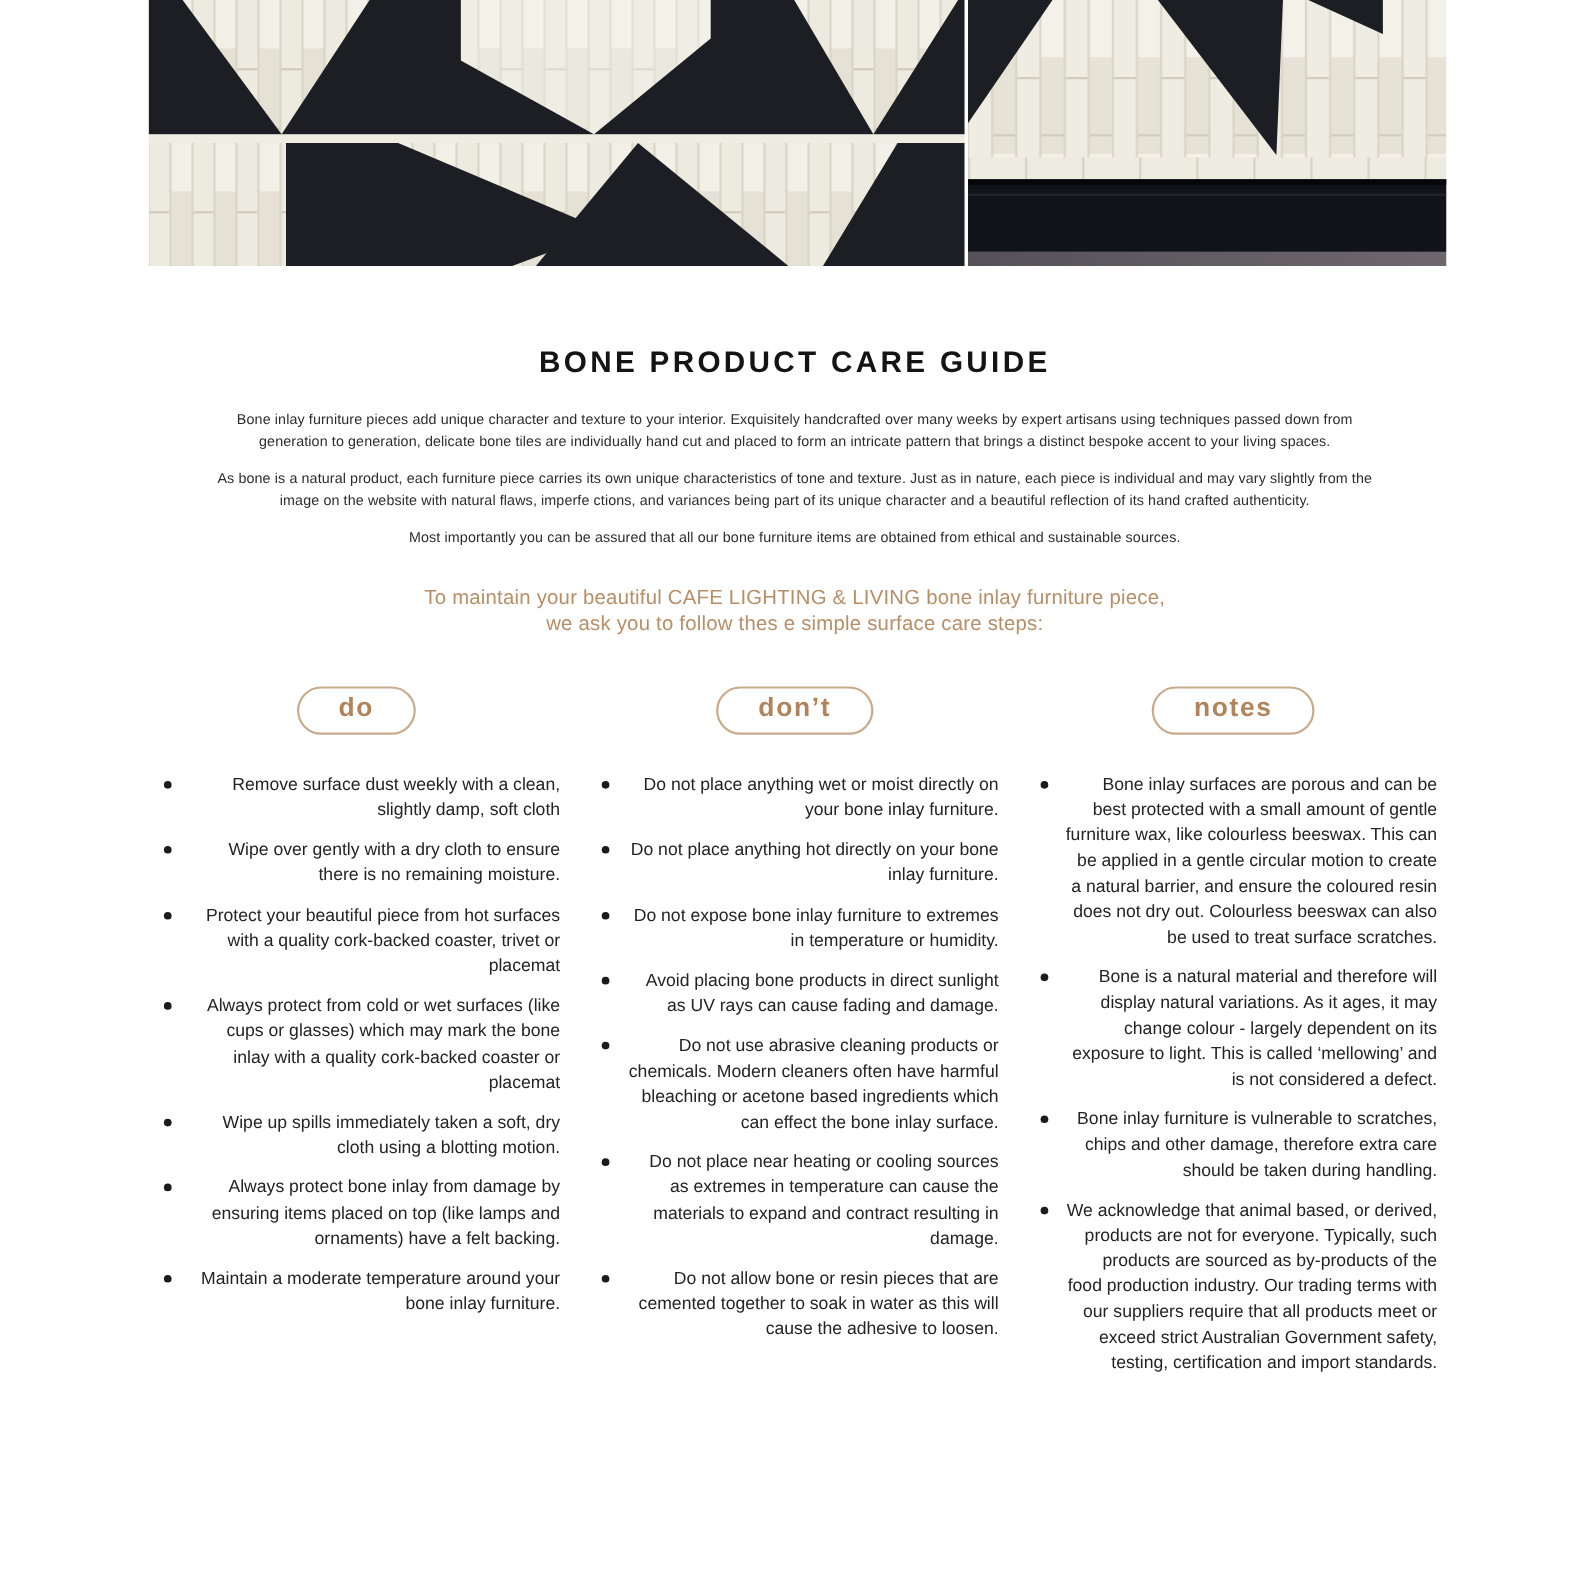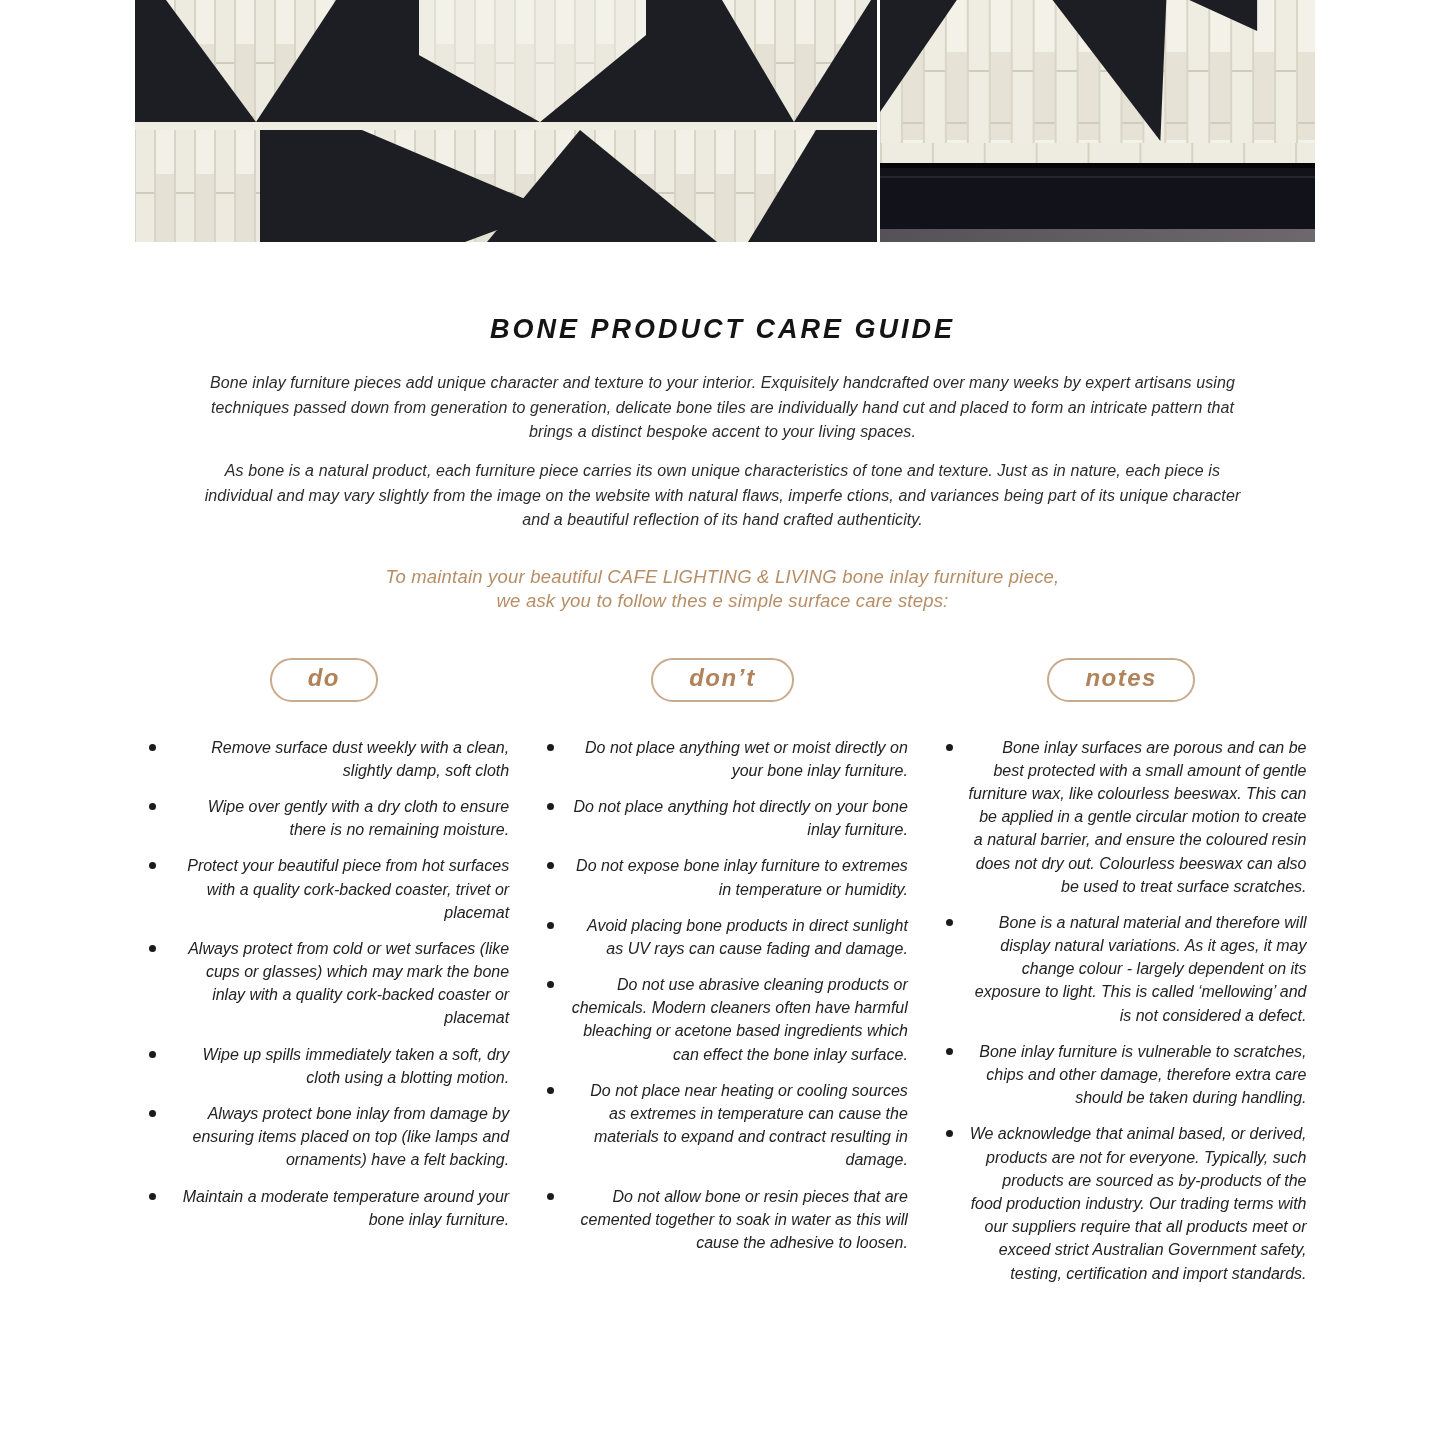--- a/index.html
+++ b/index.html
@@ -1,36 +1,36 @@
 <!DOCTYPE html>
 <html><head>
 <meta charset="utf-8">
 <style>
   html,body{margin:0;padding:0;}
   body{
     width:1445px;height:1445px;overflow:hidden;background:#ffffff;
     font-family:"Liberation Sans", sans-serif;color:#2e2e2e;
     -webkit-font-smoothing:antialiased;
   }
-  .page{width:1445px;height:1445px;position:relative;font-style:italic;}
+  .page{width:1445px;height:1445px;position:relative;}
   
   .hero{
     display:flex;gap:3px;margin:0 0 0 135px;width:1181px;height:242px;
     overflow:hidden;background:#ffffff;
   }
   .hero svg{display:block;}
   
   .title{
     text-align:center;margin:72px 0 0 0;
     font-size:27px;font-weight:700;letter-spacing:3px;color:#141414;
   }
   
   .intro{
     max-width:1062px;margin:26px auto 0;text-align:center;
-    font-size:16px;line-height:1.54;letter-spacing:0.1px;color:#2c2c2c;
+    font-size:13px;line-height:1.54;letter-spacing:0.1px;color:#2c2c2c;
   }
   .intro p{margin:0 0 14px 0;}
   
   .maintain{
     text-align:center;margin-top:32px;font-size:18.5px;line-height:1.32;
     color:#b78e66;letter-spacing:0.2px;
   }
   
   .cols{
     width:1168px;margin:44px auto 0;
@@ -117,20 +117,21 @@
 
       <rect x="0" y="229" width="436" height="13" fill="url(#floorG)"></rect>
     </svg>
   </div>
 
   <h1 class="title">BONE PRODUCT CARE GUIDE</h1>
 
   <div class="intro">
     <p>Bone inlay furniture pieces add unique character and texture to your interior. Exquisitely handcrafted over many weeks by expert artisans using techniques passed down from generation to generation, delicate bone tiles are individually hand cut and placed to form an intricate pattern that brings a distinct bespoke accent to your living spaces.</p>
     <p>As bone is a natural product, each furniture piece carries its own unique characteristics of tone and texture. Just as in nature, each piece is individual and may vary slightly from the image on the website with natural flaws, imperfe ctions, and variances being part of its unique character and a beautiful reflection of its hand crafted authenticity.</p>
+    <p>Most importantly you can be assured that all our bone furniture items are obtained from ethical and sustainable sources.</p>
   </div>
 
   <div class="maintain" style="color: rgb(183, 142, 102);">
     <div>To maintain your beautiful CAFE LIGHTING &amp; LIVING bone inlay furniture piece,</div>
     <div>we ask you to follow thes e simple surface care steps:</div>
   </div>
 
   <div class="cols">
     <div class="col">
       <div class="pill-wrap">

